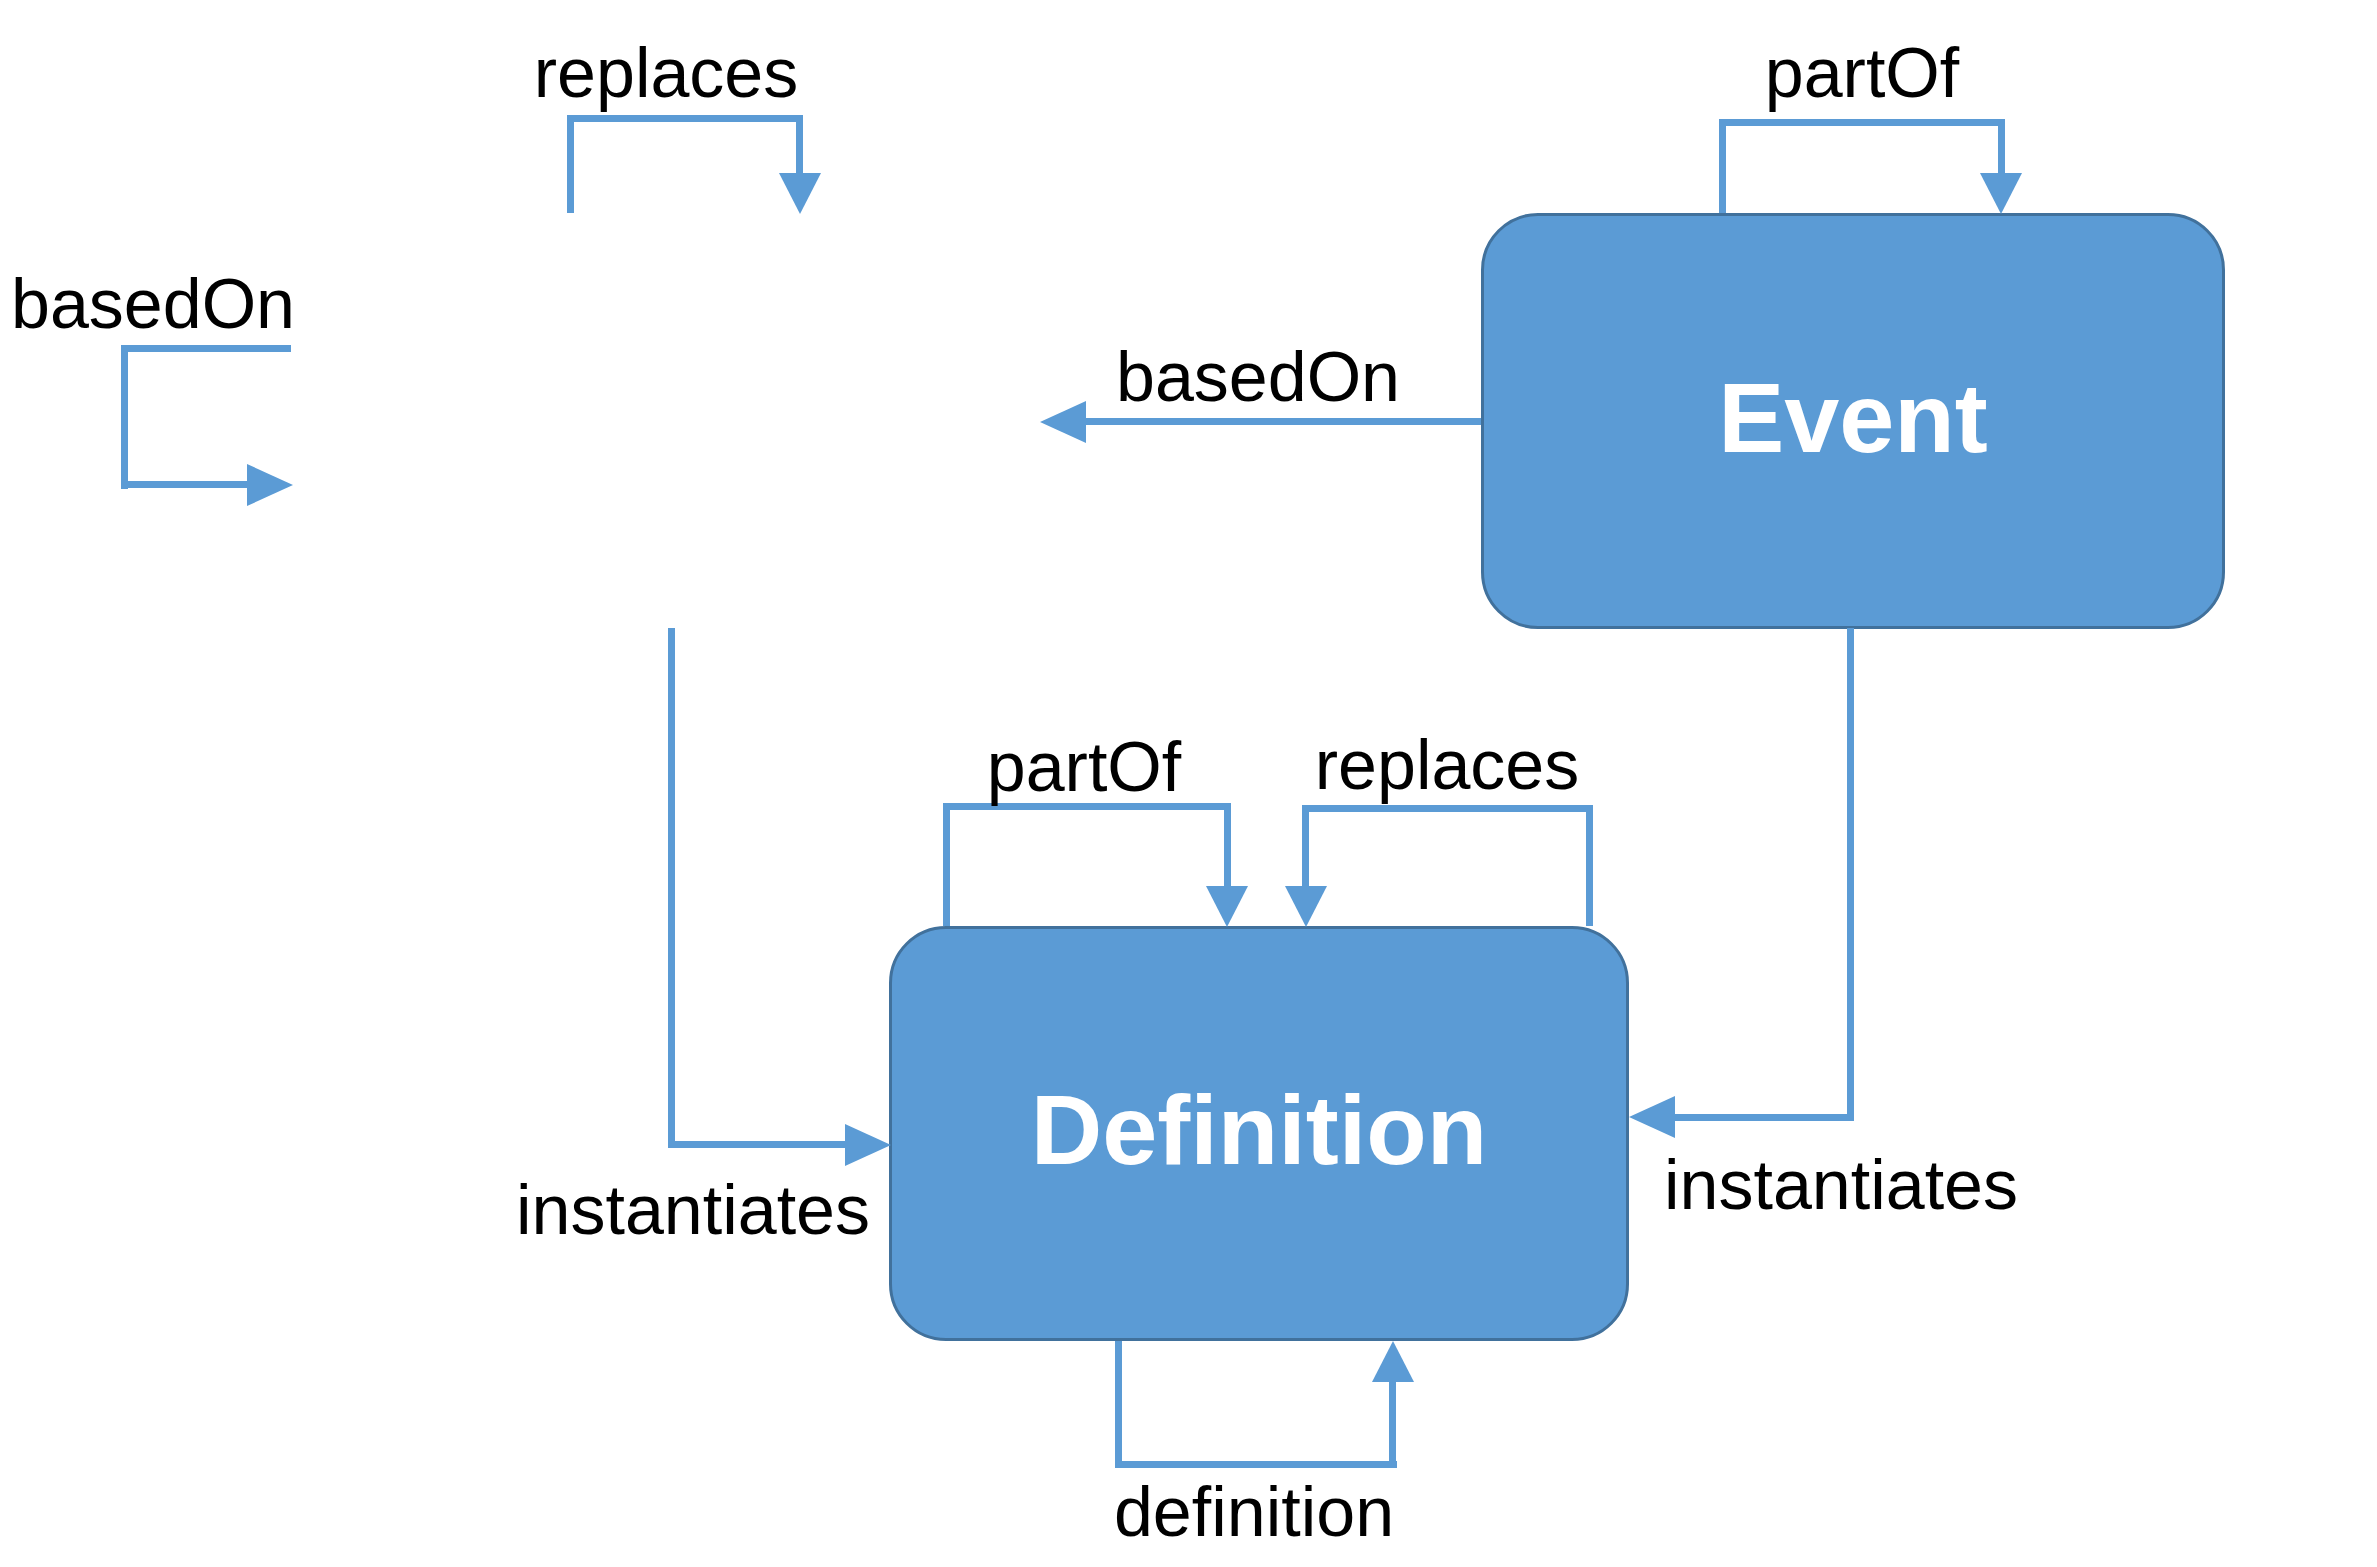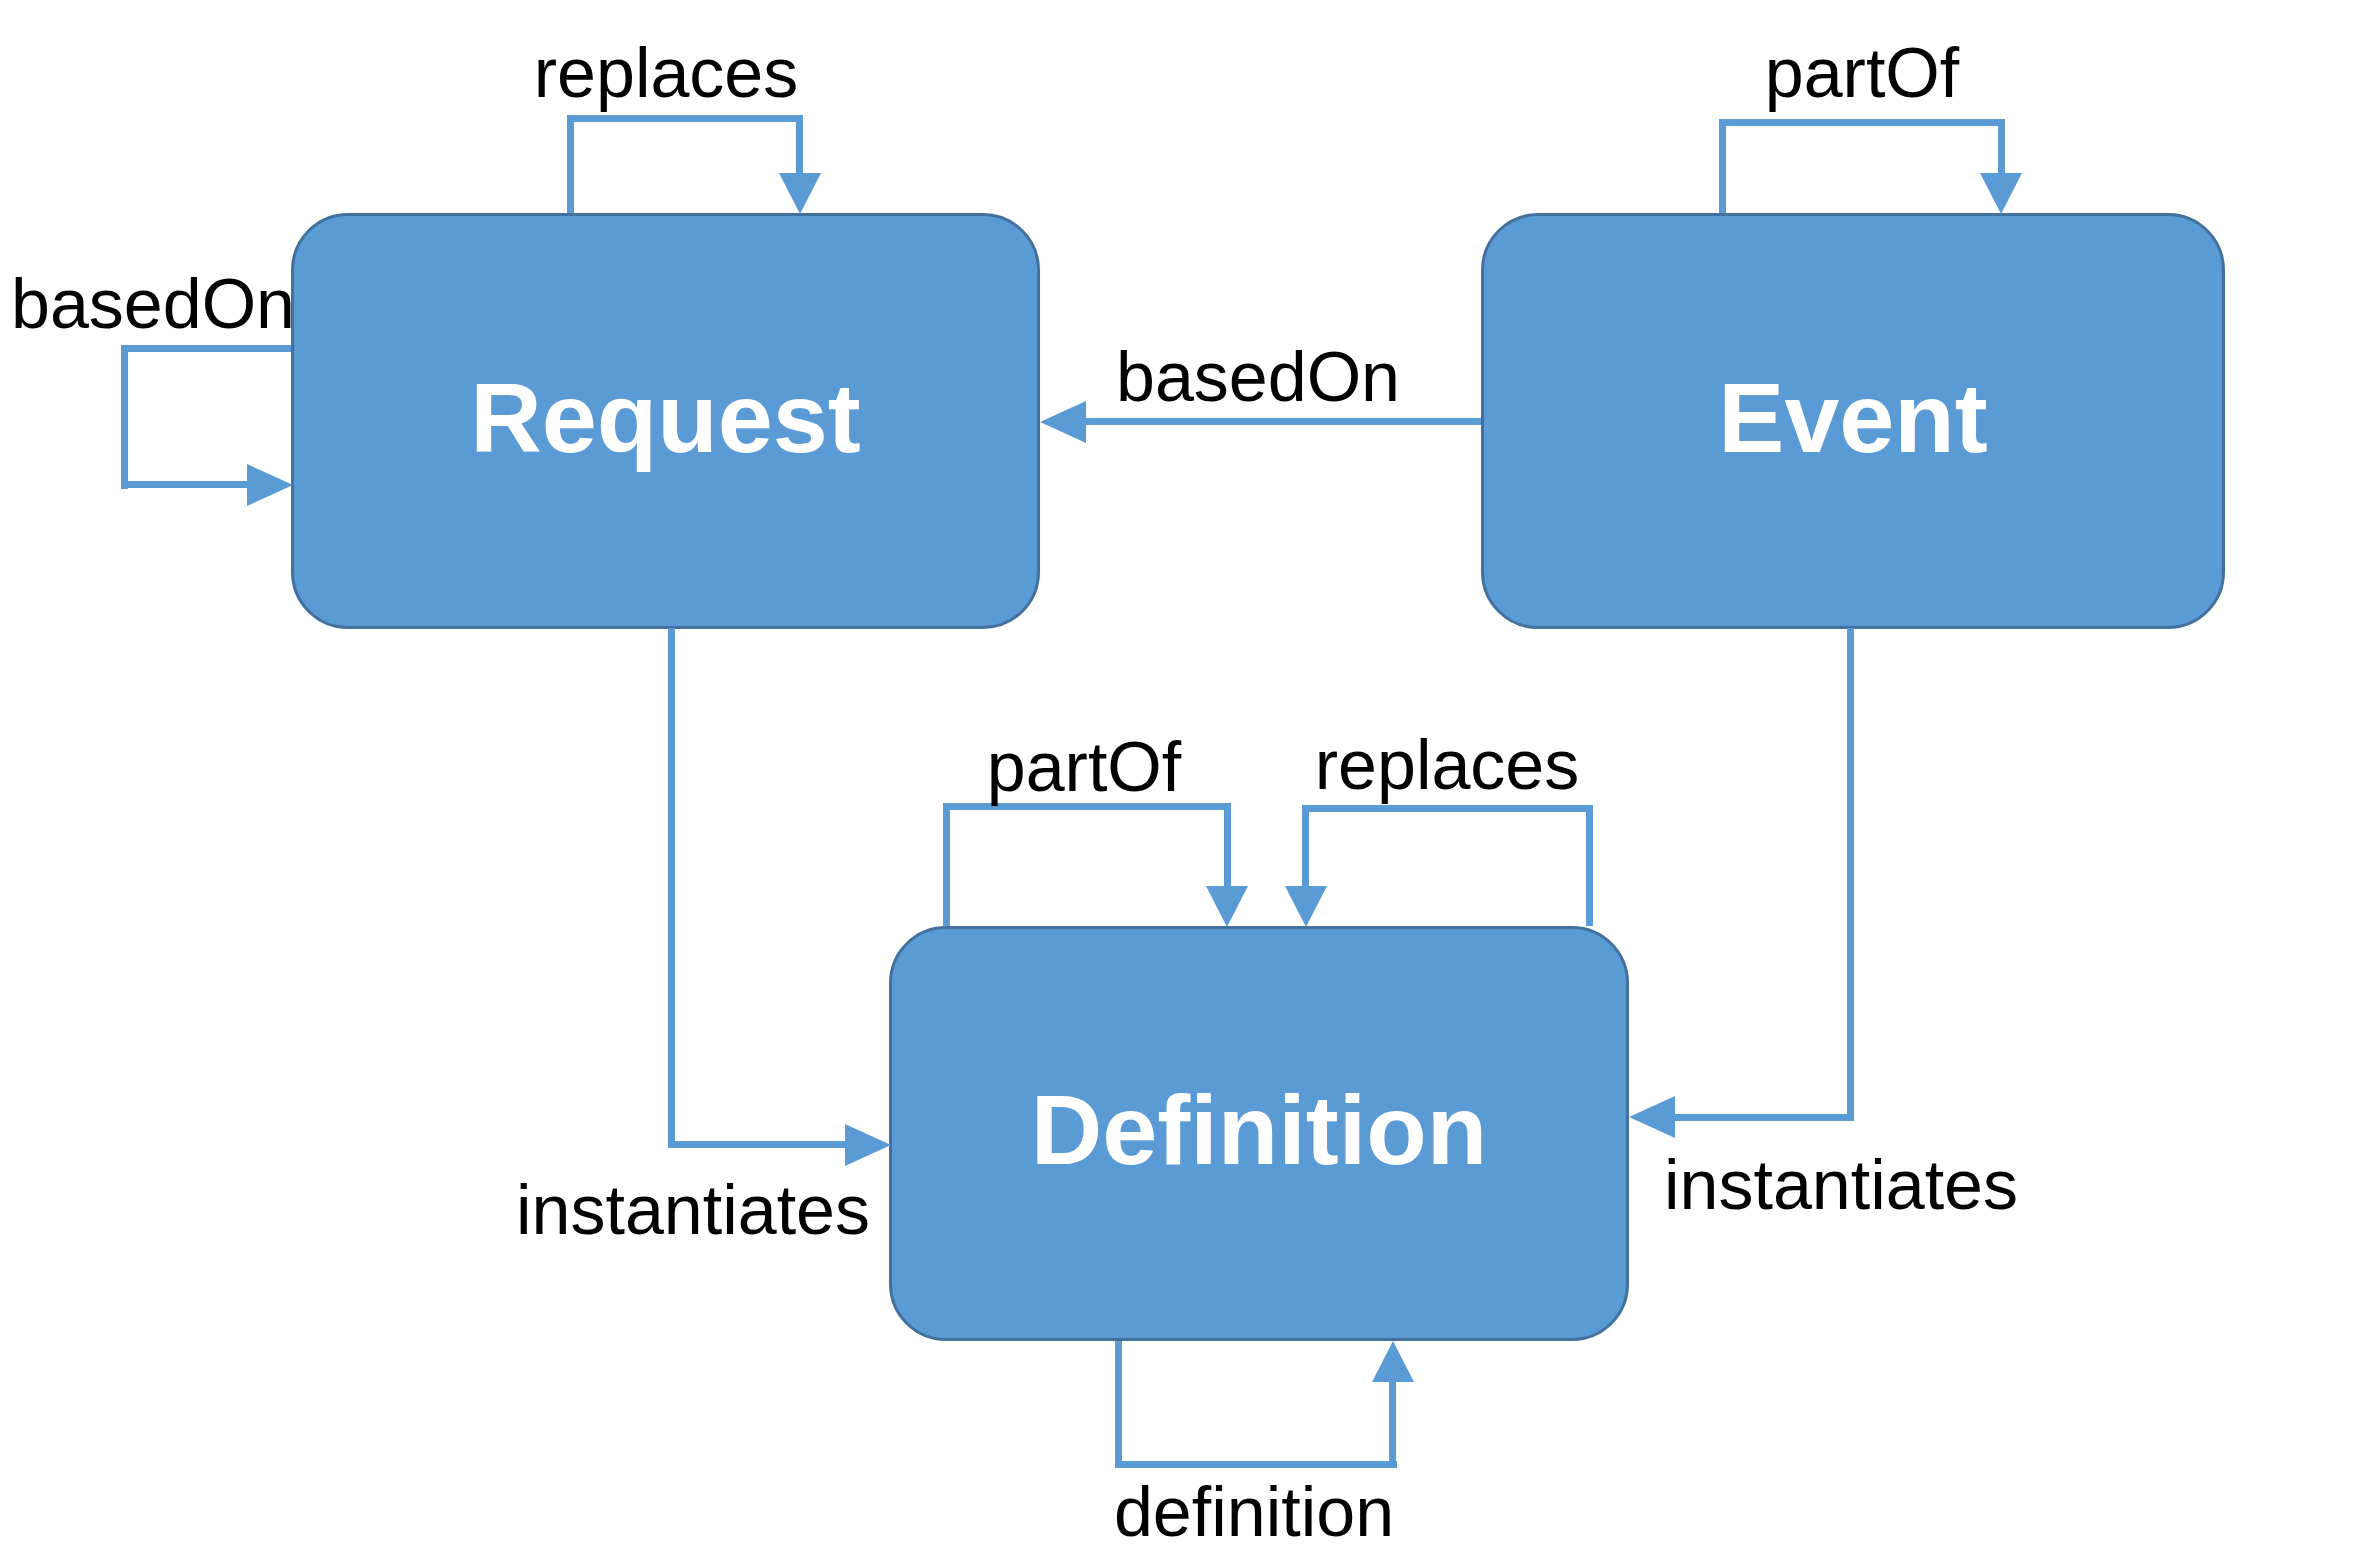--- a/index.html
+++ b/index.html
@@ -73,23 +73,20 @@
     font-size: 70px;
     line-height: 1;
     white-space: nowrap;
   }
 </style>
 </head>
 <body>
 
 <div class="canvas">
 
-  <div class="node" style="left:291px; top:213px; width:749px; height:416px;">
-    <span class="nlabel">Request</span>
-  </div>
 
   <div class="node" style="left:1481px; top:213px; width:744px; height:416px;">
     <span class="nlabel">Event</span>
   </div>
 
   <div class="node" style="left:889px; top:926px; width:740px; height:415px;">
     <span class="nlabel">Definition</span>
   </div>
 
   <div class="seg" style="left:567px; top:115px; width:7.3px; height:98px;"></div>

